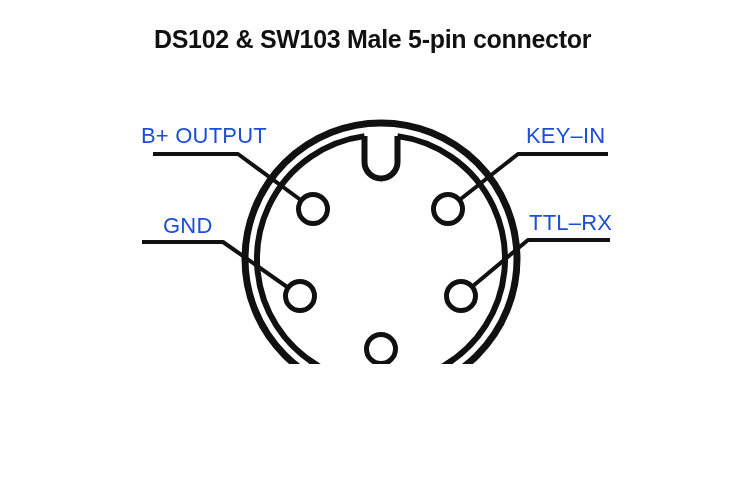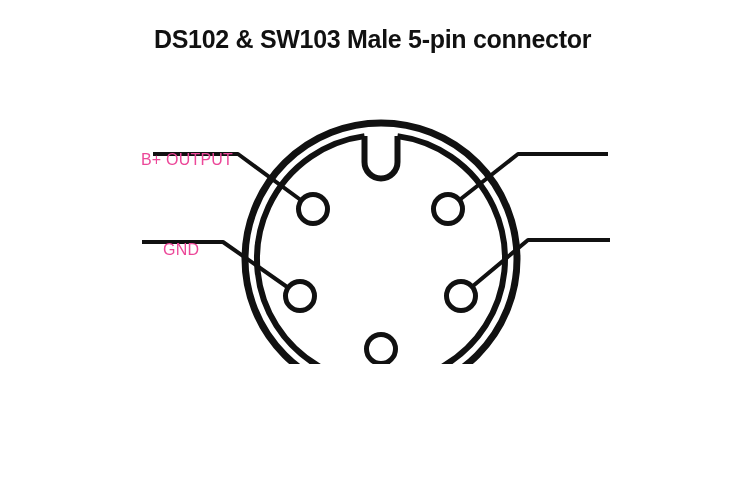--- a/index.html
+++ b/index.html
@@ -30,26 +30,25 @@
     text-align: center;
     font-weight: bold;
     font-size: 25px;
     line-height: 25px;
     letter-spacing: -0.3px;
     color: #111111;
     white-space: nowrap;
   }
   .pin-label {
     position: absolute;
-    font-size: 16px;
+    font-size: 22px;
     line-height: 22px;
     letter-spacing: 0.2px;
-    color: #ec4899;
+    color: #1d4ed8;
     white-space: nowrap;
-    margin-top: 24px;
   }
   .pin-label.bplus  { left: 141px; top: 125px; }
   .pin-label.keyin  { left: 526px; top: 125px; }
   .pin-label.gnd    { left: 163px; top: 215px; }
   .pin-label.ttlrx  { left: 529px; top: 212px; }
   .pin-label.ttltx  { left: 424px; top: 406px; }
 </style>
 </head>
 <body>
 
@@ -72,15 +71,17 @@
     <path d="M 364.5 136 L 364.5 162 A 16.5 16.5 0 0 0 397.5 162 L 397.5 136" stroke-width="6"></path>
 
     <circle cx="313" cy="209" r="14.5" stroke-width="5" fill="#ffffff"></circle>
     <circle cx="448" cy="209" r="14.5" stroke-width="5" fill="#ffffff"></circle>
     <circle cx="300" cy="296" r="14.5" stroke-width="5" fill="#ffffff"></circle>
     <circle cx="461" cy="296" r="14.5" stroke-width="5" fill="#ffffff"></circle>
     <circle cx="381" cy="349" r="14.5" stroke-width="5" fill="#ffffff"></circle>
   </svg>
 
   <div class="pin-label bplus">B+ OUTPUT</div>
+  <div class="pin-label keyin">KEY–IN</div>
   <div class="pin-label gnd">GND</div>
+  <div class="pin-label ttlrx">TTL–RX</div>
 
 </div>
 
 </body></html>

